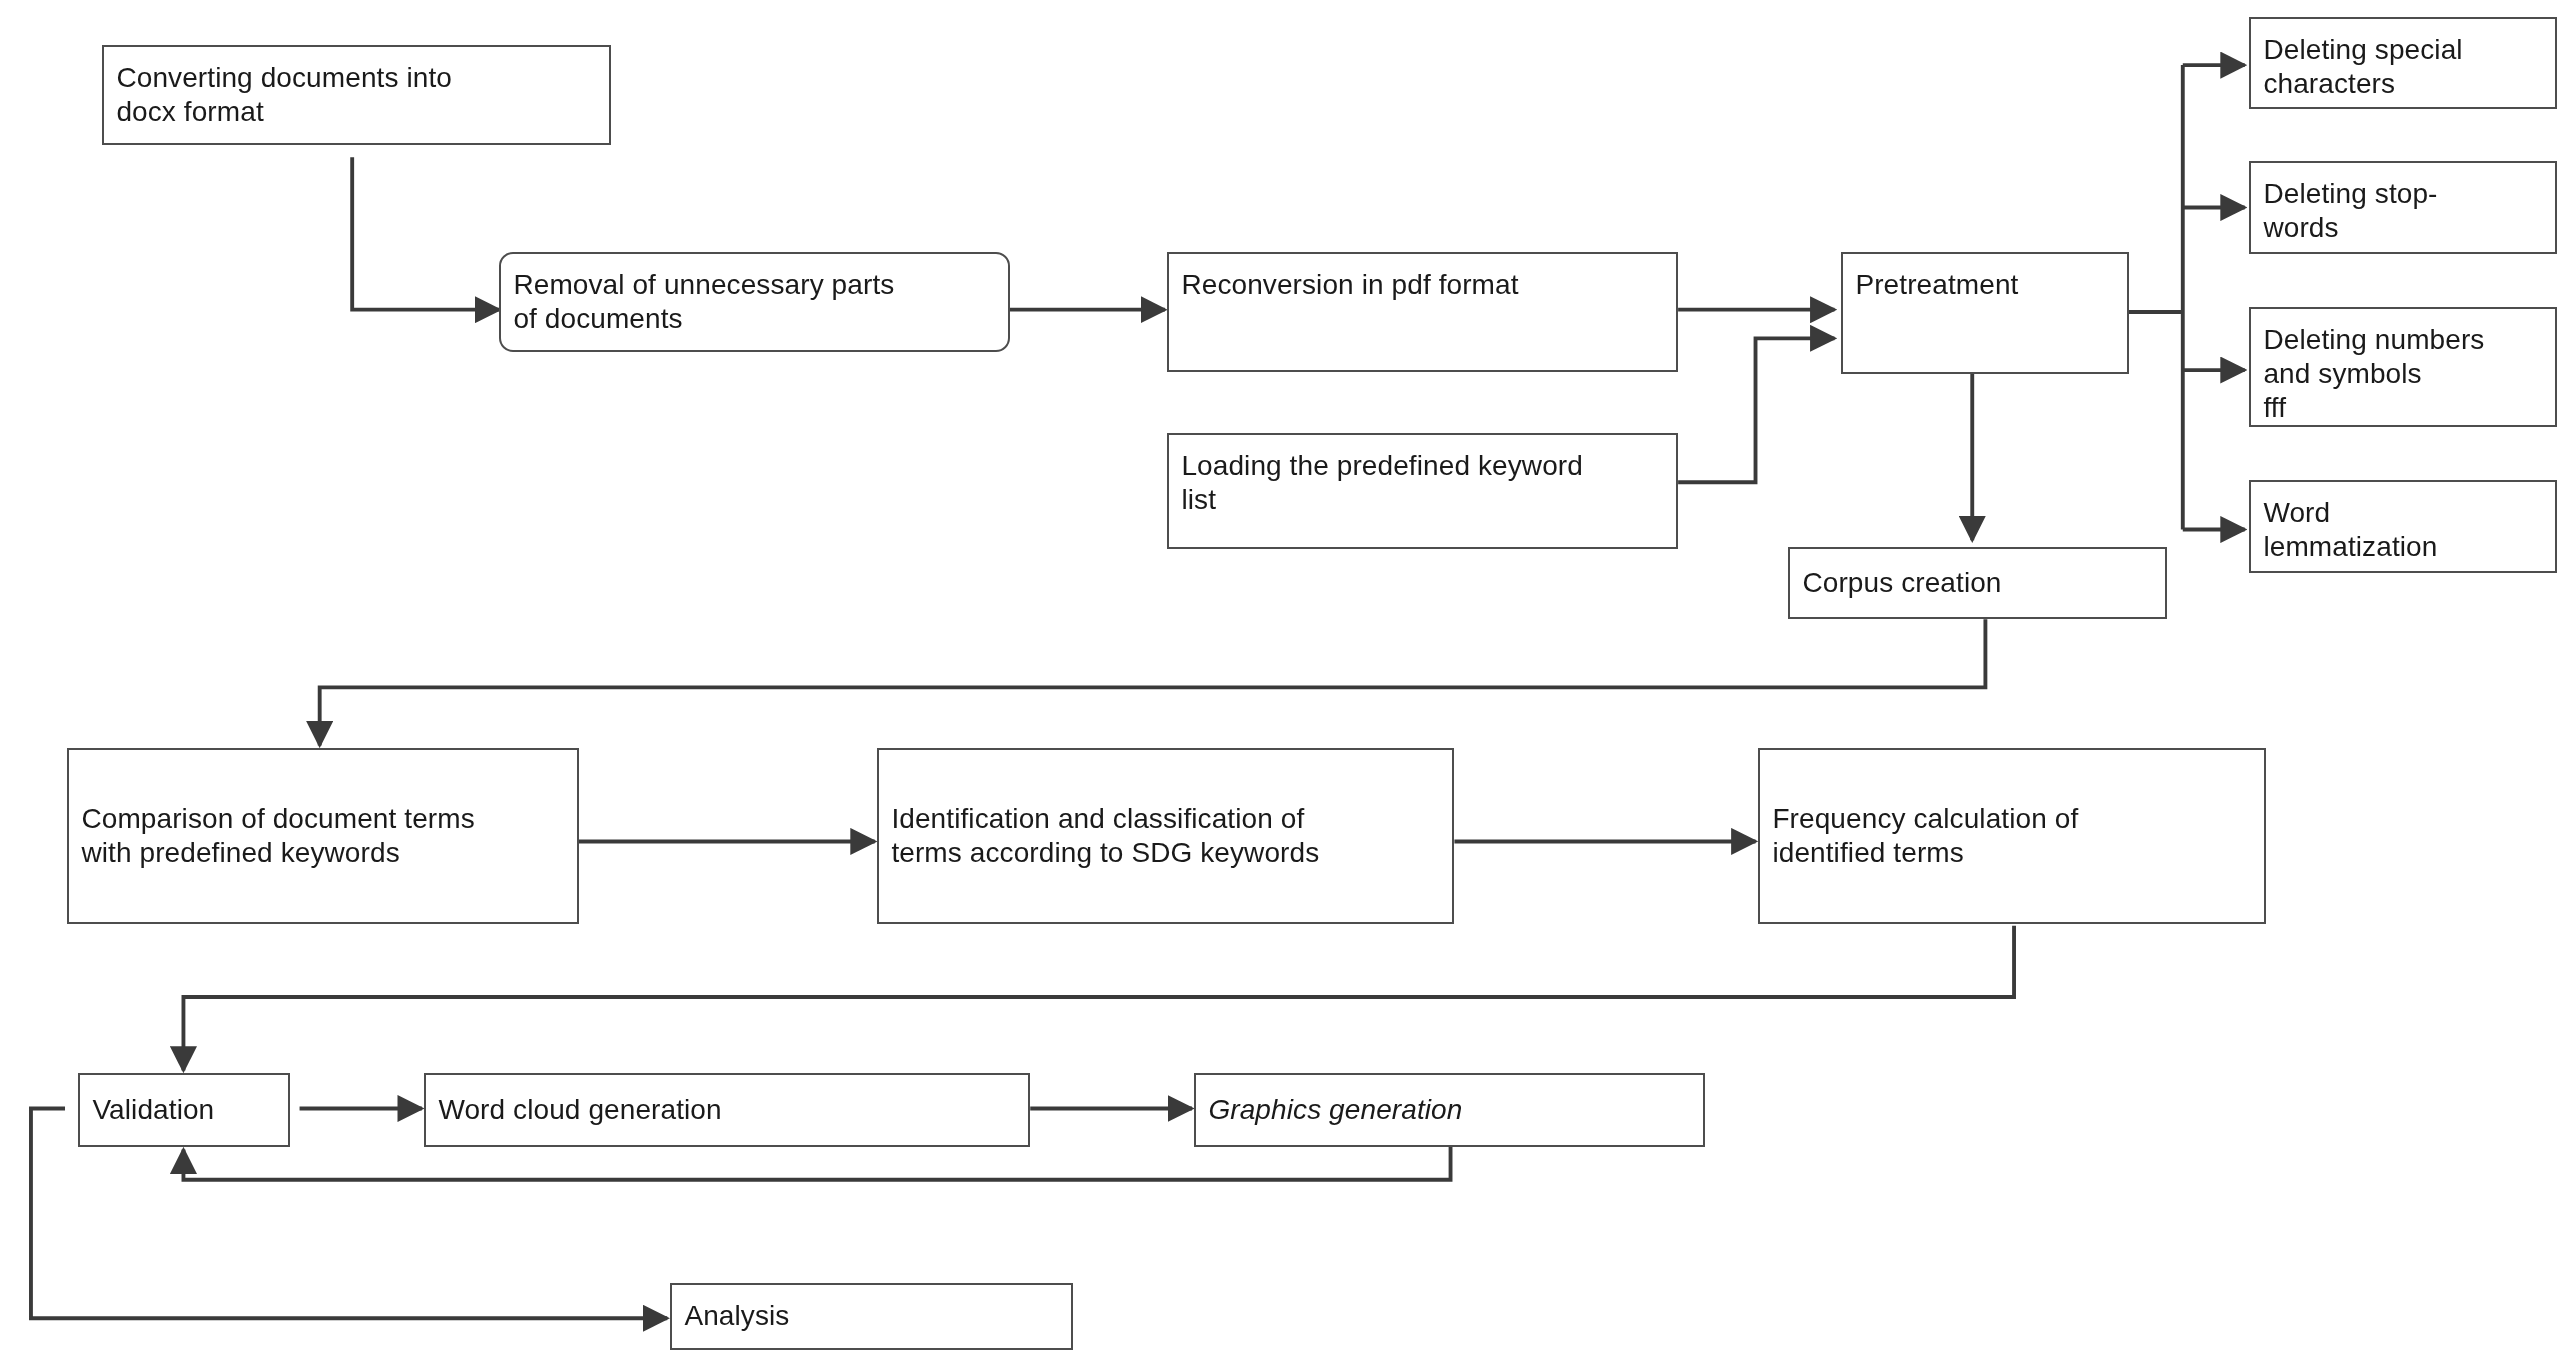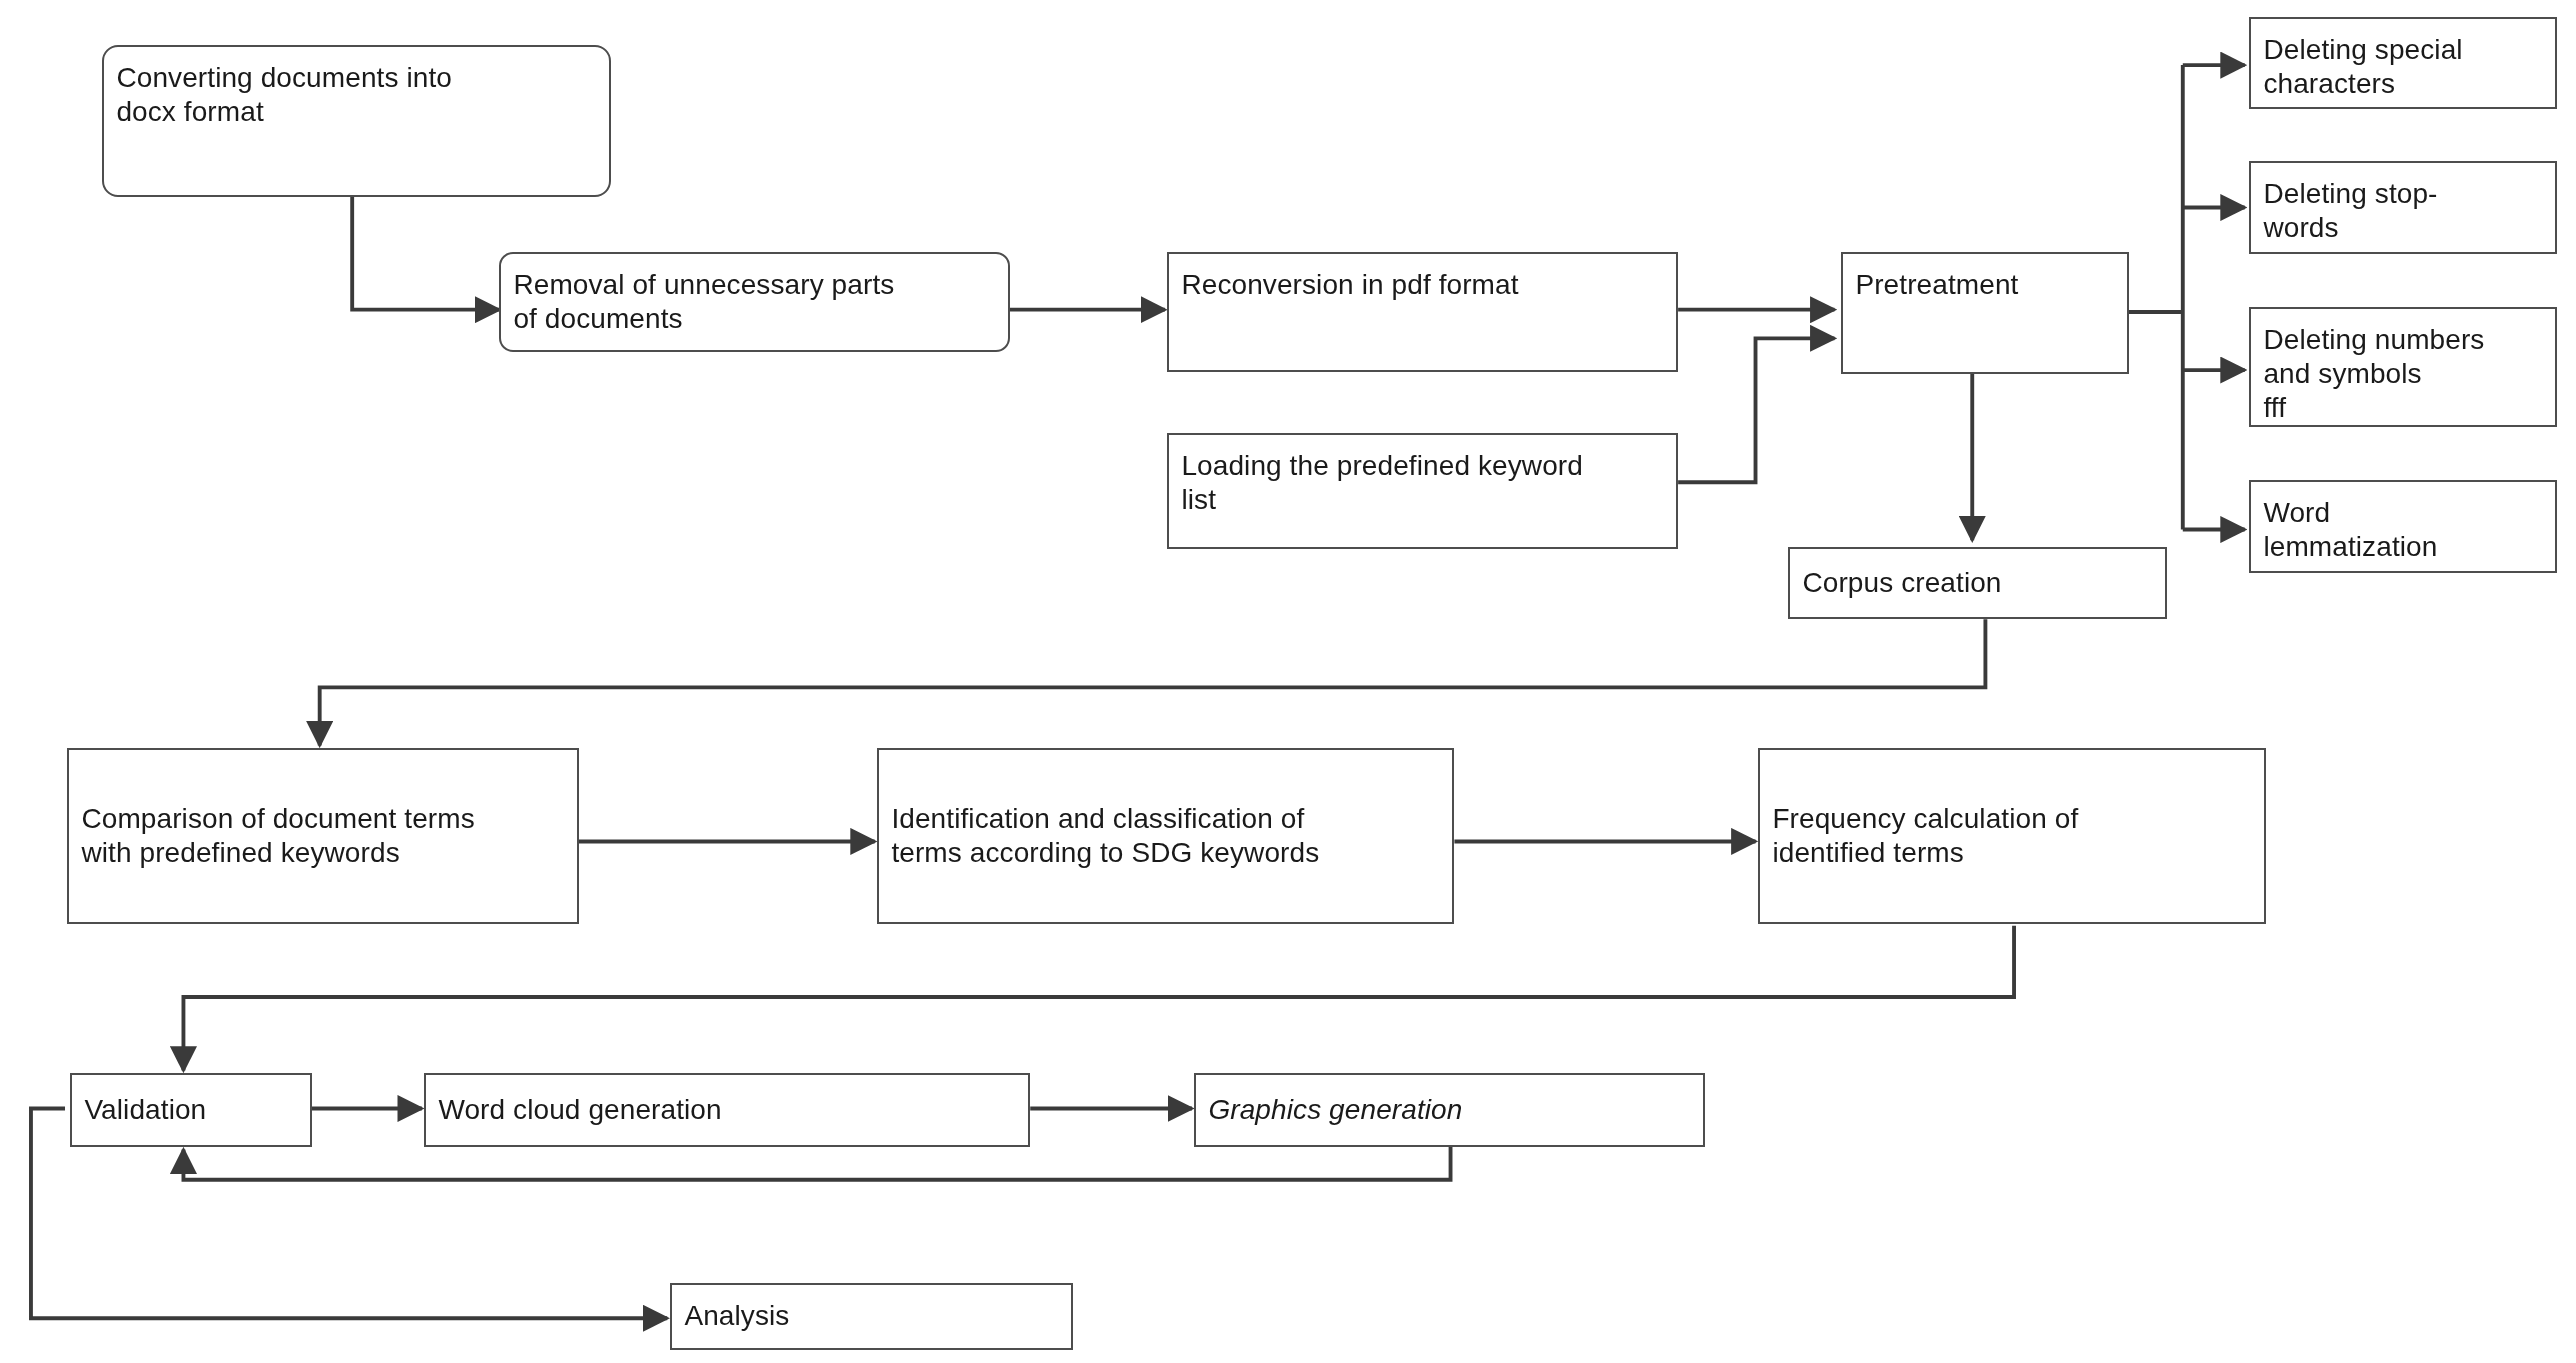--- a/index.html
+++ b/index.html
@@ -89,21 +89,21 @@
 
       <path d="M 1331 1432 L 1540 1432" marker-end="url(#arrow)"></path>
 
       <path d="M 1874 1481 L 1874 1524 L 237 1524 L 237 1485" marker-end="url(#arrow)"></path>
 
       <path d="M 84 1432 L 40 1432 L 40 1703 L 862 1703" marker-end="url(#arrow)"></path>
 
     </g>
   </svg>
 
-  <div class="node top-align" style="left:102px; top:45px; width:509px; height:152px;border-radius:16px;">
+  <div class="node top-align" style="left:102px; top:45px; width:509px; height:100px;">
     <span class="label">Converting documents into
 docx format</span>
   </div>
 
   <div class="node top-align" style="left:499px; top:252px; width:511px; height:100px;border-radius:14px;">
     <span class="label">Removal of unnecessary parts
 of documents</span>
   </div>
 
   <div class="node top-align" style="left:1167px; top:252px; width:511px; height:120px;">
@@ -152,21 +152,21 @@
   <div class="node" style="left:1758px; top:748px; width:508px; height:176px;">
     <span class="label">Frequency calculation of
 identified terms</span>
   </div>
 
   <div class="node" style="left:877px; top:748px; width:577px; height:176px;">
     <span class="label">Identification and classification of
 terms according to SDG keywords</span>
   </div>
 
-  <div class="node" style="left:70px; top:1073px; width:242px; height:74px;">
+  <div class="node" style="left:78px; top:1073px; width:212px; height:74px;">
     <span class="label">Validation</span>
   </div>
 
   <div class="node" style="left:424px; top:1073px; width:606px; height:74px;">
     <span class="label">Word cloud generation</span>
   </div>
 
   <div class="node" style="left:1194px; top:1073px; width:511px; height:74px;font-style:italic;">
     <span class="label">Graphics generation</span>
   </div>

